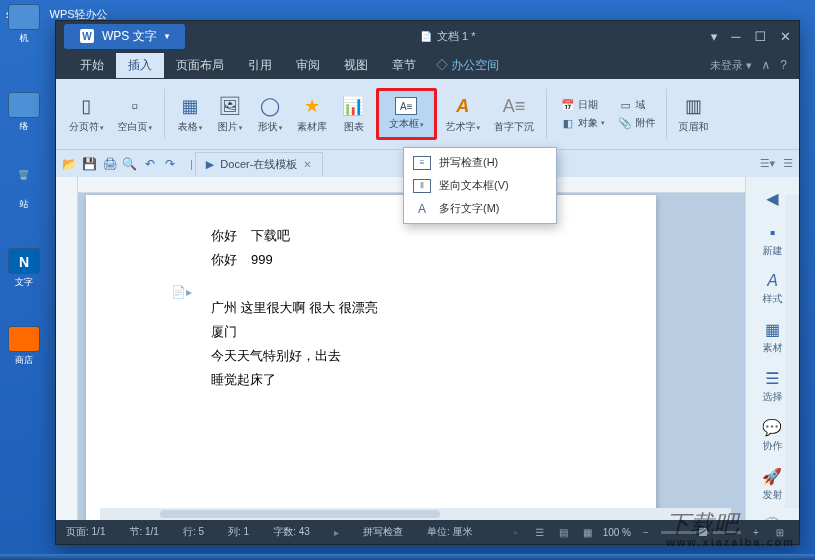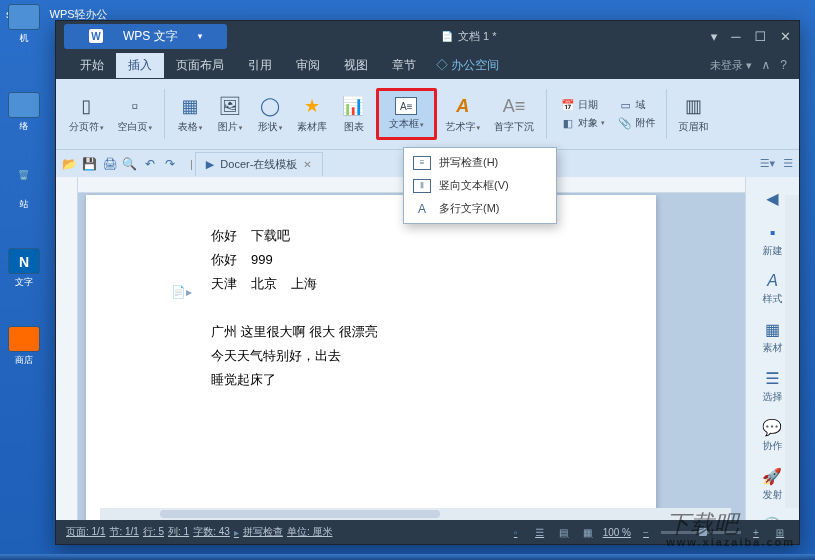--- a/index.html
+++ b/index.html
@@ -14,21 +14,21 @@
     .desktop-icon.trash .ic { background: transparent; border: none; }
     
     
     .taskbar { position: absolute; left: 0; right: 0; top: 0; height: 28px; background: transparent; display: flex; align-items: center; padding: 0 6px; color: #fff; font-size: 11px; }
     .taskbar .tbtn { padding: 2px 10px; margin-left: 6px; text-align: center; }
     
     
     .wps { position: absolute; left: 55px; top: 20px; right: 15px; bottom: 15px; background: #2b3a4a; border: 1px solid #1a2530; display: flex; flex-direction: column; box-shadow: 0 6px 20px rgba(0,0,0,.4); }
     
     .titlebar { height: 30px; background: #2b3a4a; display: flex; align-items: center; color: #cfd8e0; font-size: 12px; padding: 0 8px; }
-    .wps-tab { background: #2d6bc0; color: #fff; padding: 4px 25px; border-radius: 3px; font-size: 12px; display: flex; align-items: center; gap: 20px; }
+    .wps-tab { background: #2d6bc0; color: #fff; padding: 4px 16px; border-radius: 3px; font-size: 12px; display: flex; align-items: center; gap: 8px; }
     .wps-tab::before { content: "W"; background: #fff; color: #2d6bc0; width: 14px; height: 14px; display: inline-flex; align-items: center; justify-content: center; border-radius: 2px; font-size: 10px; font-weight: bold; }
     .doc-title { margin: 0 auto; font-size: 11px; color: #c0cad4; }
     .doc-title::before { content: "📄"; margin-right: 4px; font-size: 10px; }
     .win-ctrl { display: flex; gap: 14px; color: #c0cad4; font-size: 13px; }
     .win-ctrl span { cursor: pointer; }
     
     .menubar { height: 28px; background: #2b3a4a; display: flex; align-items: center; padding: 0 12px; font-size: 12px; gap: 0; }
     .menubar .mi { color: #cfd8e0; padding: 4px 12px; cursor: pointer; }
     .menubar .mi.active { background: #d6e6f7; color: #2a4b7c; }
     .menubar .office { color: #7bbde8; margin-left: 8px; cursor: pointer; }
@@ -72,21 +72,21 @@
     .sp { display: inline-block; width: 14px; }
     .para-mark { position: absolute; left: 85px; top: 86px; color: #8aa6c4; font-size: 12px; }
     
     
     .sidebar { width: 54px; background: #e8f0f8; border-left: 1px solid #cdd9e5; display: flex; flex-direction: column; align-items: center; padding-top: 6px; gap: 2px; font-size: 10px; color: #4a6a8a; }
     .sidebar .sitem { width: 46px; padding: 6px 0; text-align: center; cursor: pointer; border-radius: 2px; }
     .sidebar .sic { font-size: 16px; display: block; margin-bottom: 2px; color: #3a6aa0; }
     .sidebar .sic.blue { color: #2d6bc0; }
     
     
-    .statusbar { height: 24px; background: #2b3a4a; display: flex; align-items: center; padding: 0 10px; font-size: 10px; color: #b8c5d2; gap: 4px; text-decoration: underline; }
+    .statusbar { height: 24px; background: #2b3a4a; display: flex; align-items: center; padding: 0 10px; font-size: 10px; color: #b8c5d2; gap: 24px; }
     .statusbar .zoom { margin-left: auto; display: flex; align-items: center; gap: 6px; }
     .statusbar .vbtn { width: 18px; height: 16px; display: inline-flex; align-items: center; justify-content: center; color: #8fa8c0; cursor: pointer; }
     .slider { width: 80px; height: 3px; background: #5a6a7a; position: relative; }
     .slider::after { content: ""; position: absolute; left: 38px; top: -3px; width: 8px; height: 8px; background: #8fa8c0; border-radius: 1px; }
     
     
     .win-taskbar { position: absolute; left: 0; right: 0; bottom: 0; height: 6px; background: linear-gradient(to bottom, #3a7ac8, #1a4a8a); }
     
     
     .watermark { position: absolute; right: 20px; bottom: 12px; font-size: 24px; color: rgba(0,0,0,.5); font-style: italic; font-family: Georgia, serif; z-index: 200; pointer-events: none; }
@@ -257,23 +257,23 @@
     <div class="vruler"></div>
     <div class="page-wrap">
       <div class="hruler-row">
           <div class="hruler"></div>
         </div>
       <div class="page-scroll">
         <div class="page">
           <span class="para-mark">📄▸</span>
           <div class="para"><span>你好</span><span class="sp"></span><span>下载吧</span></div>
           <div class="para"><span>你好</span><span class="sp"></span><span>999</span></div>
-          <div class="para"><span>天津</span><span class="sp"></span><span>北京</span><span class="sp"></span><span>上海</span></div>
           <div class="para" style="height:22px"></div>
           <div class="para">广州 这里很大啊   很大   很漂亮</div>
+          <div class="para">厦门</div>
           <div class="para">今天天气特别好，出去</div>
           <div class="para">睡觉起床了</div>
         </div>
         <div class="scroll-h"></div>
       </div>
     </div>
     <div class="scroll-v"></div>
 
     <div class="sidebar">
       <div class="sitem">

